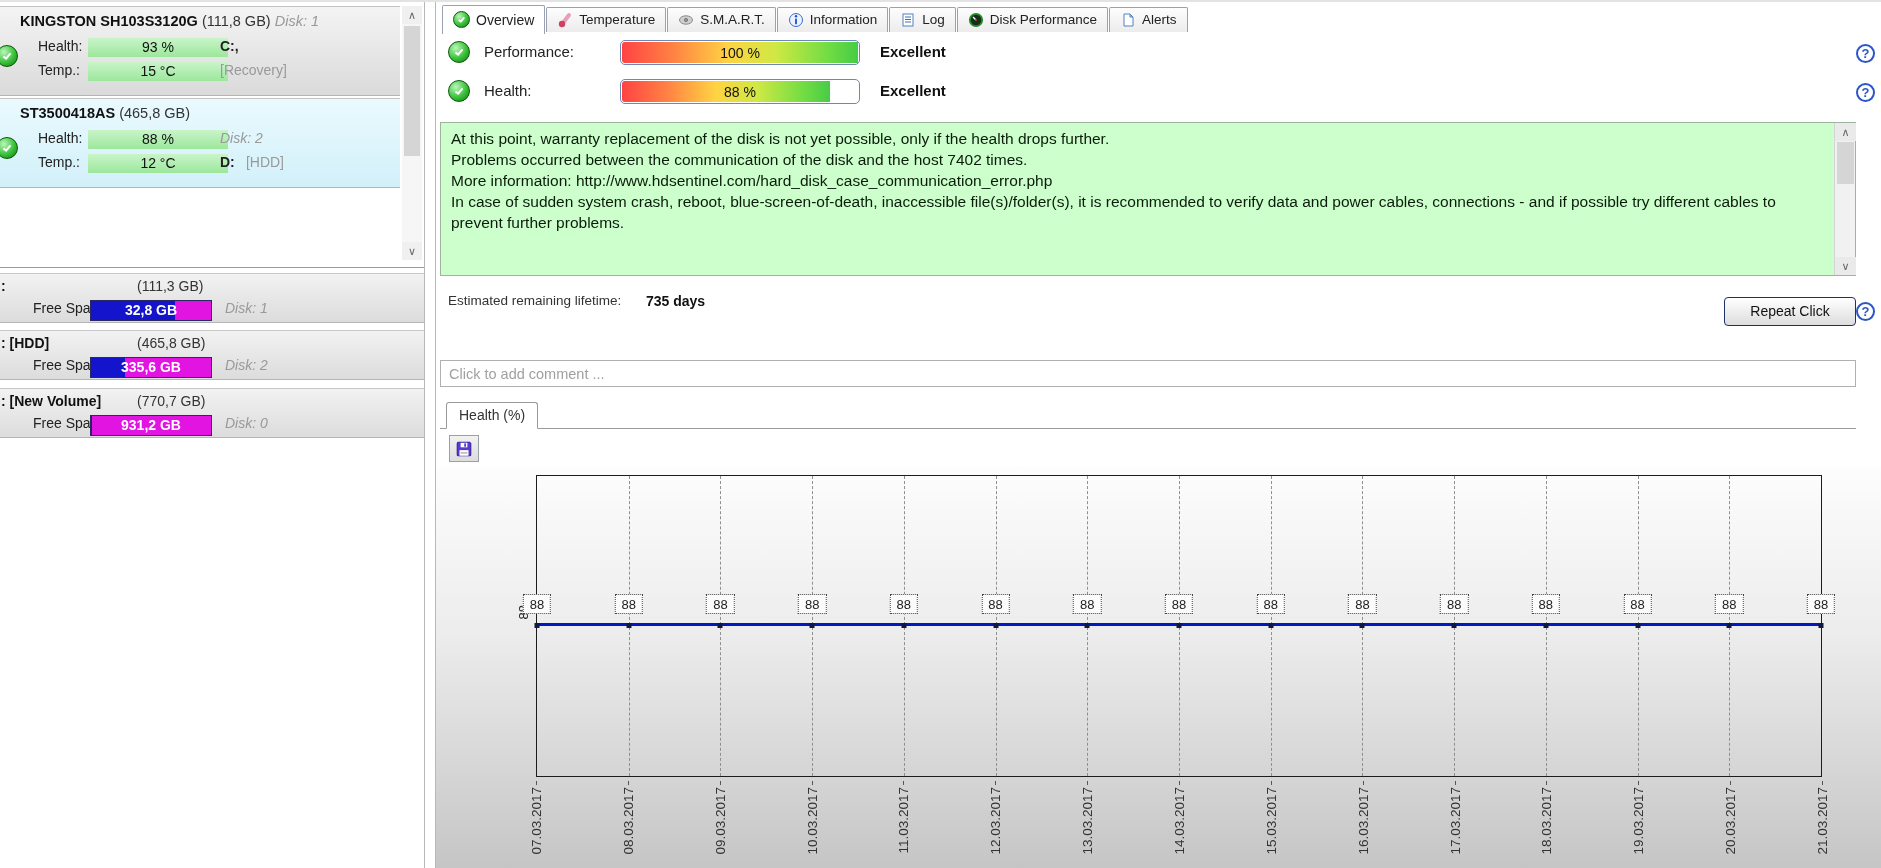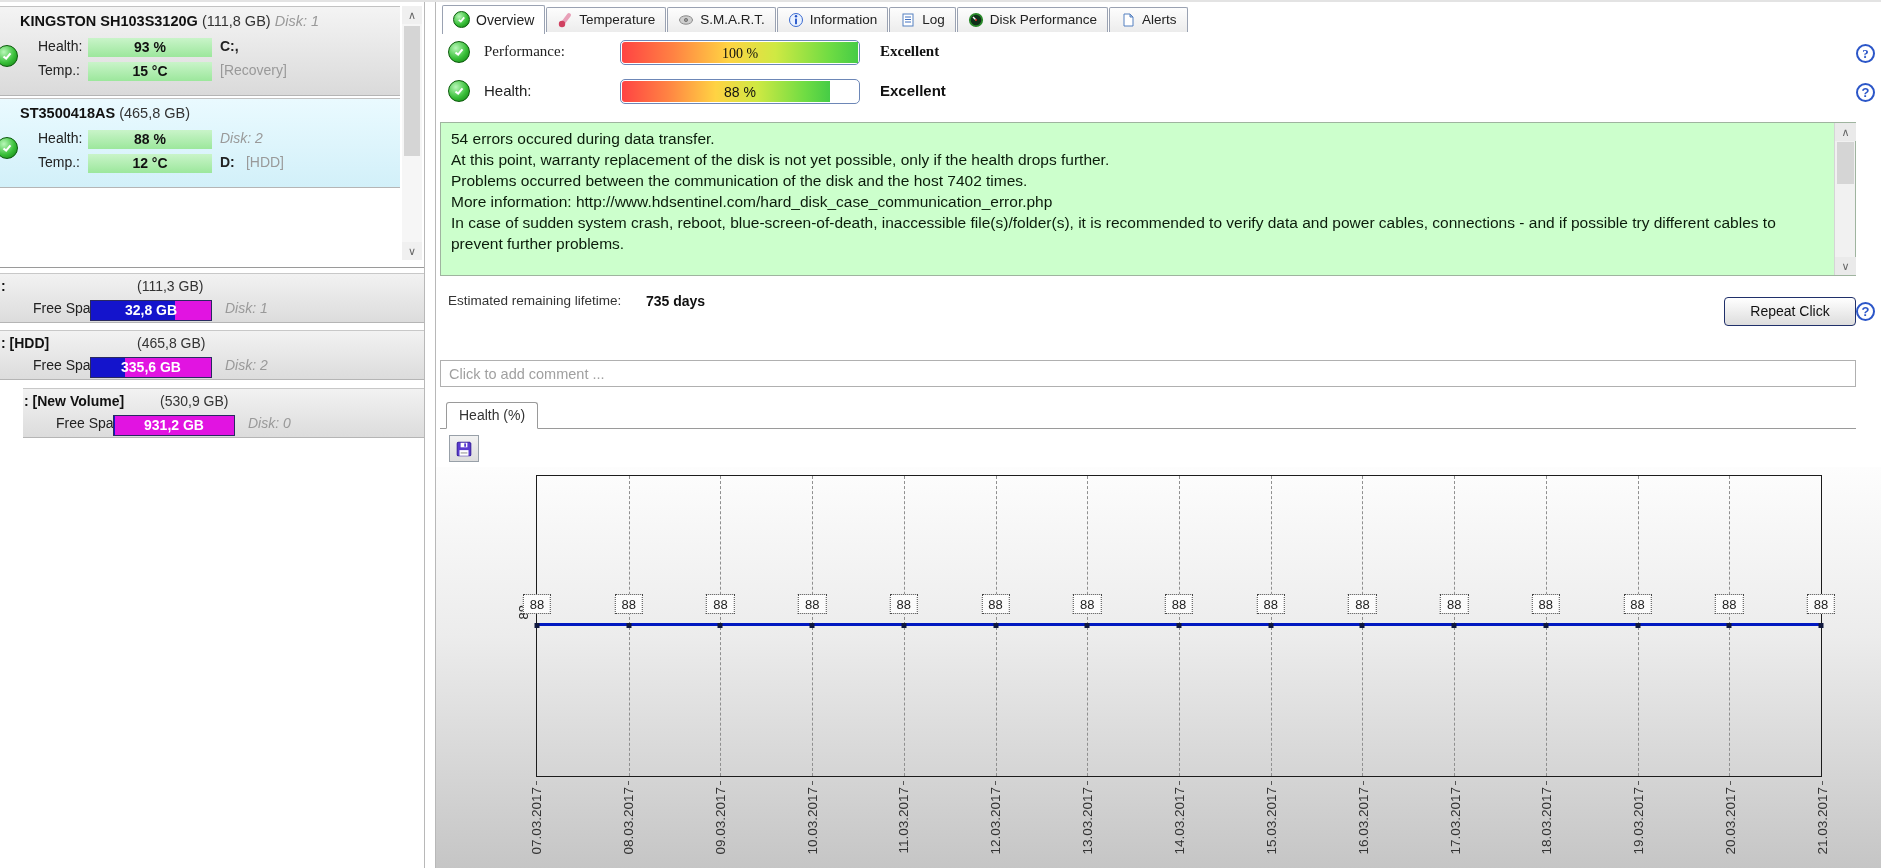--- a/index.html
+++ b/index.html
@@ -12,22 +12,22 @@
   .disk-list { position:absolute; left:0; top:0; width:424px; height:258px; overflow:hidden; }
   .disk-item { position:absolute; left:0; width:400px; height:90px; overflow:hidden;
     background:linear-gradient(180deg,#f4f4f4,#dadada); border-top:1px solid #c2c2c2; border-bottom:1px solid #b5b5b5; }
   .disk-item.selected { background:linear-gradient(180deg,#eafaff,#d2f0f9); }
   .disk-title { position:absolute; left:20px; top:6px; font-size:14.5px; white-space:nowrap; }
   .disk-title .nm { font-weight:bold; color:#111; }
   .disk-title .sz { color:#333; }
   .disk-title .dk { color:#999; font-style:italic; }
   .d-row { position:absolute; left:0; height:19px; width:100%; font-size:14px; }
   .d-row .lbl { position:absolute; left:38px; width:56px; text-align:left; color:#222; }
-  .d-row .gbar { position:absolute; left:88px; width:124px; height:19px; text-align:center;
-    background:linear-gradient(180deg,#c9f4c9,#9ce79c); color:#111; line-height:19px;font-weight:bold; }
+  .d-row .gbar { position:absolute; left:88px; width:140px; height:19px; text-align:center;
+    background:linear-gradient(180deg,#c9f4c9,#9ce79c); color:#111; line-height:19px; }
   .d-row .rp { position:absolute; left:220px; font-weight:bold; color:#222; white-space:pre; }
   .d-row .rs { color:#999; white-space:pre; }
   .d-row .rs.abs { position:absolute; left:220px; }
   .d-row .ital { font-style:italic; }
   .sphere { position:absolute; width:22px; height:22px; border-radius:50%;
     background:radial-gradient(circle at 34% 30%, #b9f8b9, #3ac03a 55%, #0c7a0c);
     border:1px solid #0a5a0a; display:flex; align-items:center; justify-content:center; }
   .sphere svg { width:14px; height:14px; }
   .side-scroll { position:absolute; right:2px; top:2px; width:20px; height:254px; background:#f6f6f6; }
   .sc-btn { position:absolute; left:0; width:20px; height:18px; text-align:center; font-size:11px;
@@ -213,24 +213,24 @@
       <div class="p-row">
         <span class="fl">Free Space</span>
         <span class="fbar">
           <span class="fused" style="width: 28%;"></span>
           <span class="fval">335,6 GB</span>
         </span>
         <span class="pdk">Disk: 2</span>
       </div>
     </div>
 
-    <div class="part-item" style="top:384px;margin-left:23px;">
+    <div class="part-item" style="top:384px;">
       <div class="p-title">
         <span class="pl">: [New Volume]</span>
-        <span class="ps">(530,9 GB)</span>
+        <span class="ps">(770,7 GB)</span>
       </div>
       <div class="p-row">
         <span class="fl">Free Space</span>
         <span class="fbar">
           <span class="fused" style="width: 1%;"></span>
           <span class="fval">931,2 GB</span>
         </span>
         <span class="pdk">Disk: 0</span>
       </div>
     </div>
@@ -290,21 +290,21 @@
       </div>
       <div class="tab">
         <svg viewBox="0 0 16 16">
           <path d="M4 2 h6 l3 3 v9 h-9 z" fill="#fff" stroke="#5580c0"></path>
           <path d="M10 2 v3 h3 z" fill="#b8cce8" stroke="#5580c0"></path>
         </svg>
         <span>Alerts</span>
       </div>
     </div>
 
-    <div class="gauge-row" style="top:38px;font-family:Liberation Serif, serif;">
+    <div class="gauge-row" style="top:38px;">
       <div class="sphere">
         <svg viewBox="0 0 16 16">
             <path d="M4 8.5 L7 11 L12 5" stroke="#fff" stroke-width="2.4" fill="none"></path>
           </svg>
       </div>
       <span class="glabel">Performance:</span>
       <span class="gauge-shell">
         <span class="gauge-fill" style="display: block; width: 100%;"></span>
         <span class="gauge-val">100 %</span>
       </span>
@@ -322,21 +322,20 @@
       <span class="gauge-shell">
         <span class="gauge-fill" style="display: block; width: 88%;"></span>
         <span class="gauge-val">88 %</span>
       </span>
       <span class="gauge-status">Excellent</span>
       <span class="help" style="top:4px;">?</span>
     </div>
 
     <div class="msgbox">
       <div class="txt">
-        <div>54 errors occured during data transfer.</div>
         <div>At this point, warranty replacement of the disk is not yet possible, only if the health drops further.</div>
         <div>Problems occurred between the communication of the disk and the host 7402 times.</div>
         <div>More information: http://www.hdsentinel.com/hard_disk_case_communication_error.php</div>
         <div>In case of sudden system crash, reboot, blue-screen-of-death, inaccessible file(s)/folder(s), it is recommended to verify data and power cables, connections - and if possible try different cables to prevent further problems.</div>
       </div>
       <div class="msg-scroll">
         <div class="sc-btn" style="top:0;">∧</div>
         <div class="sc-thumb" style="top:19px; height:42px;"></div>
         <div class="sc-btn" style="bottom:0;">∨</div>
       </div>

